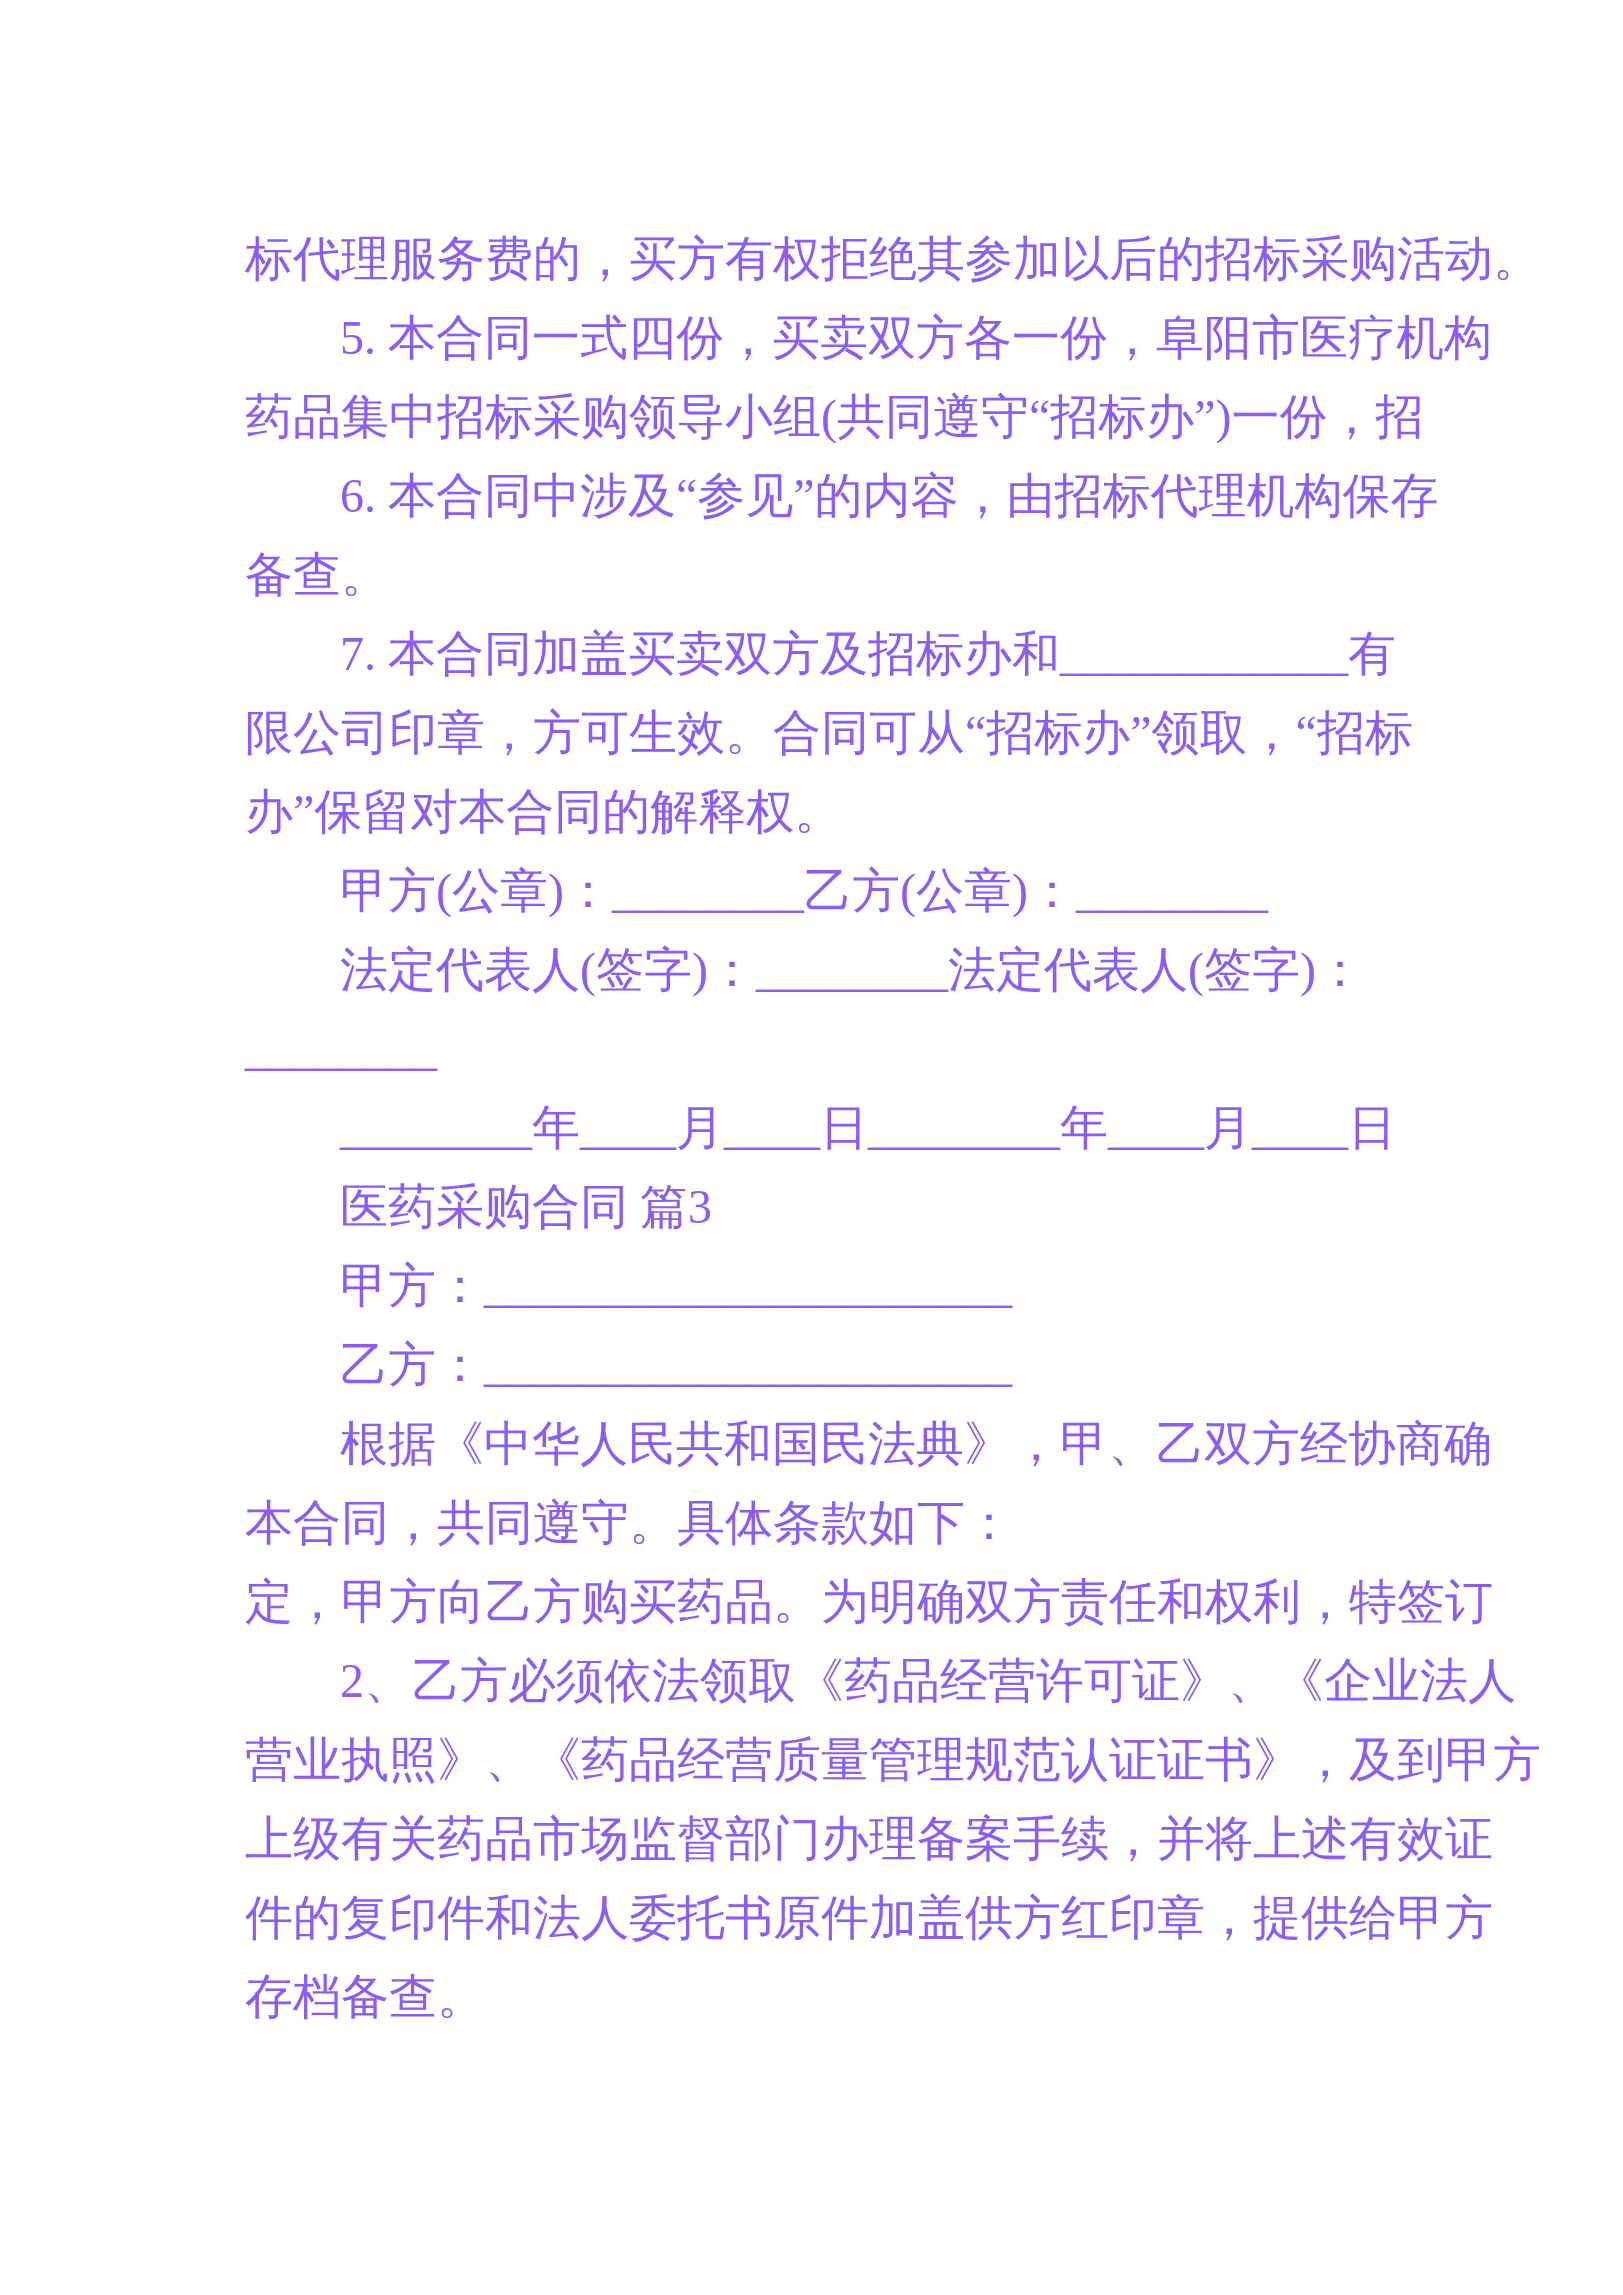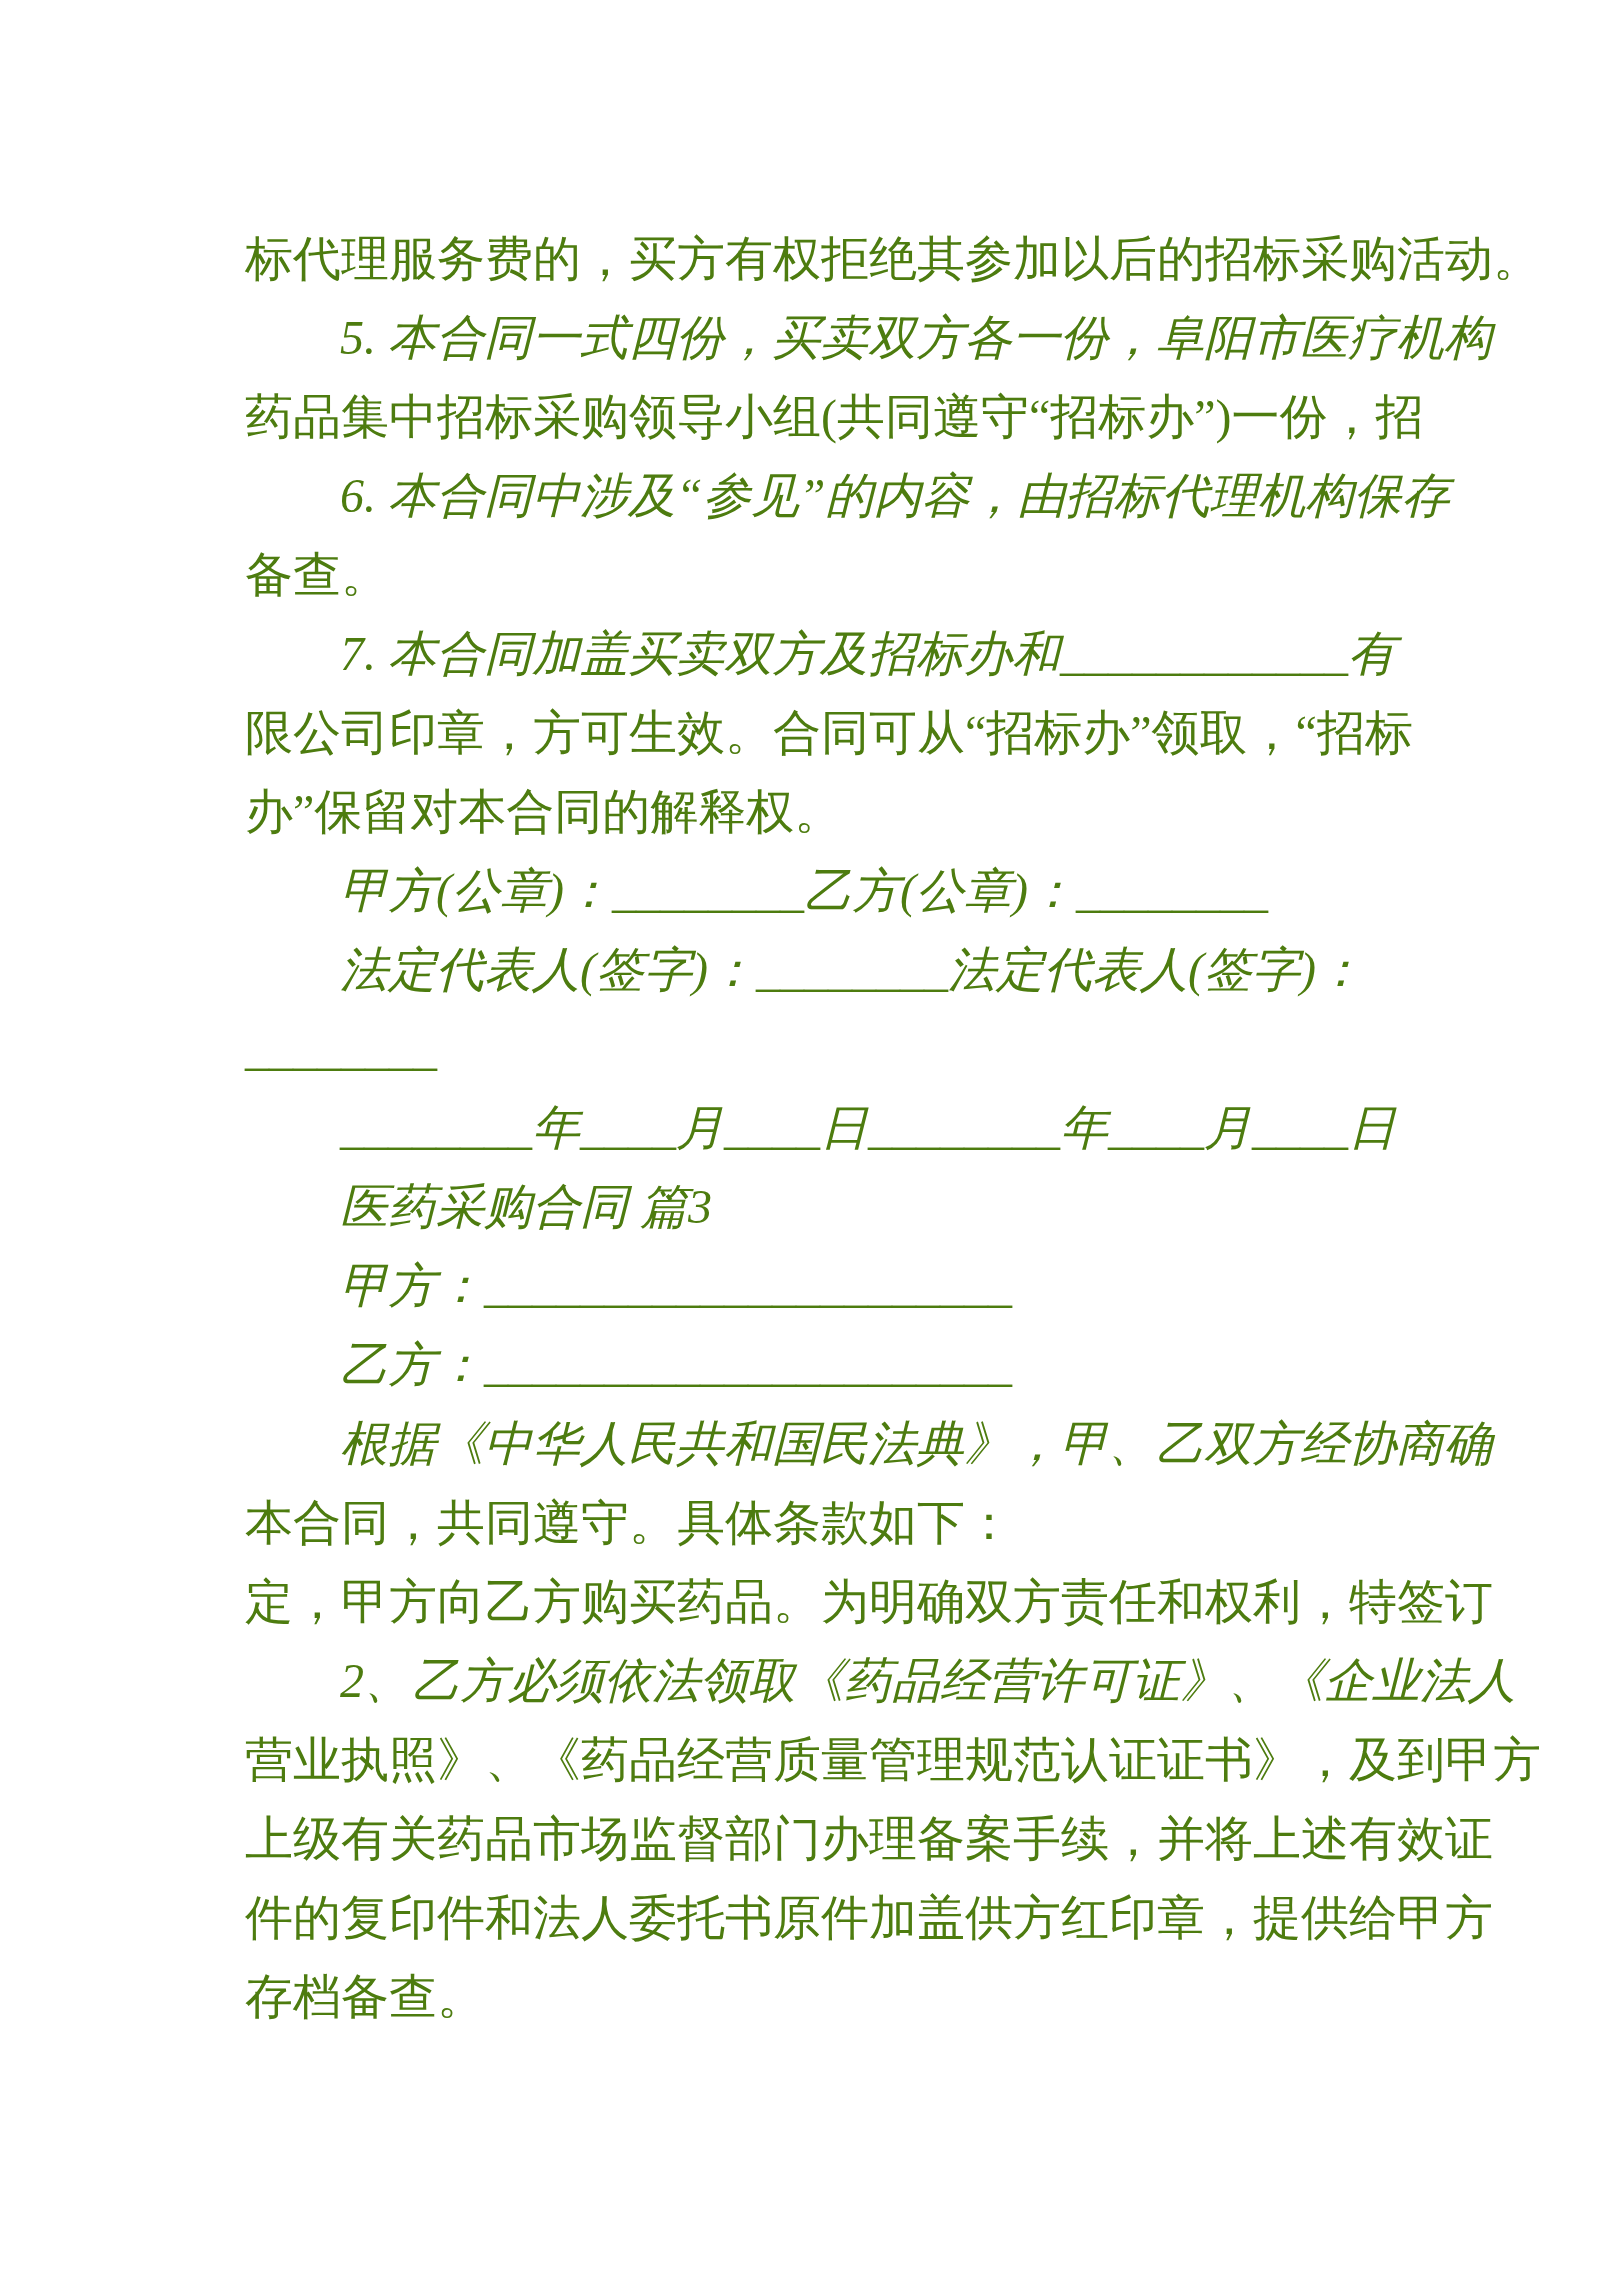--- a/index.html
+++ b/index.html
@@ -19,27 +19,26 @@
     font-size: 48px;
     line-height: 79px;
     overflow: hidden;
   }
   .line {
     white-space: nowrap;
     letter-spacing: 0;
   }
   .line.indent {
     text-indent: 95px; 
-    font-style: italic;
   }
 </style>
 </head>
 <body>
 
-<div class="page" style="background: rgb(255, 255, 255); color: #4d7c0f;">
+<div class="page" style="background: rgb(255, 255, 255); color: #8b5cf6;">
   <div>
       <div class="line">标代理服务费的，买方有权拒绝其参加以后的招标采购活动。</div>
       <div class="line indent">5. 本合同一式四份，买卖双方各一份，阜阳市医疗机构</div>
       <div class="line">药品集中招标采购领导小组(共同遵守“招标办”)一份，招</div>
       <div class="line indent">6. 本合同中涉及“参见”的内容，由招标代理机构保存</div>
       <div class="line">备查。</div>
       <div class="line indent">7. 本合同加盖买卖双方及招标办和____________有</div>
       <div class="line">限公司印章，方可生效。合同可从“招标办”领取，“招标</div>
       <div class="line">办”保留对本合同的解释权。</div>
       <div class="line indent">甲方(公章)：________乙方(公章)：________</div>

